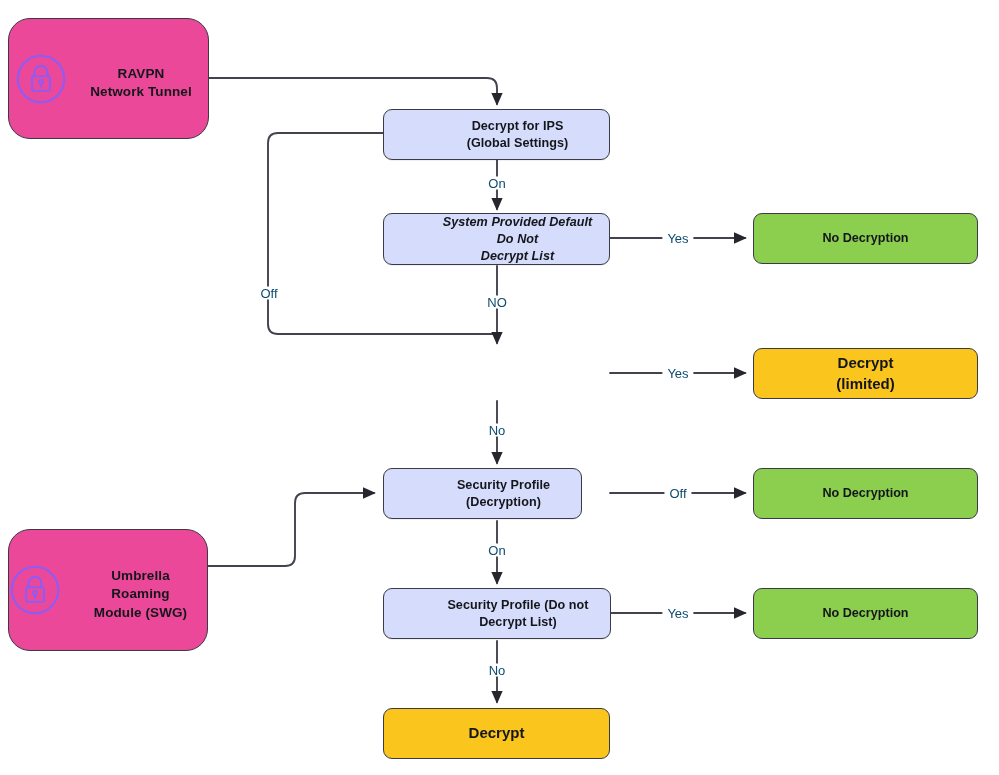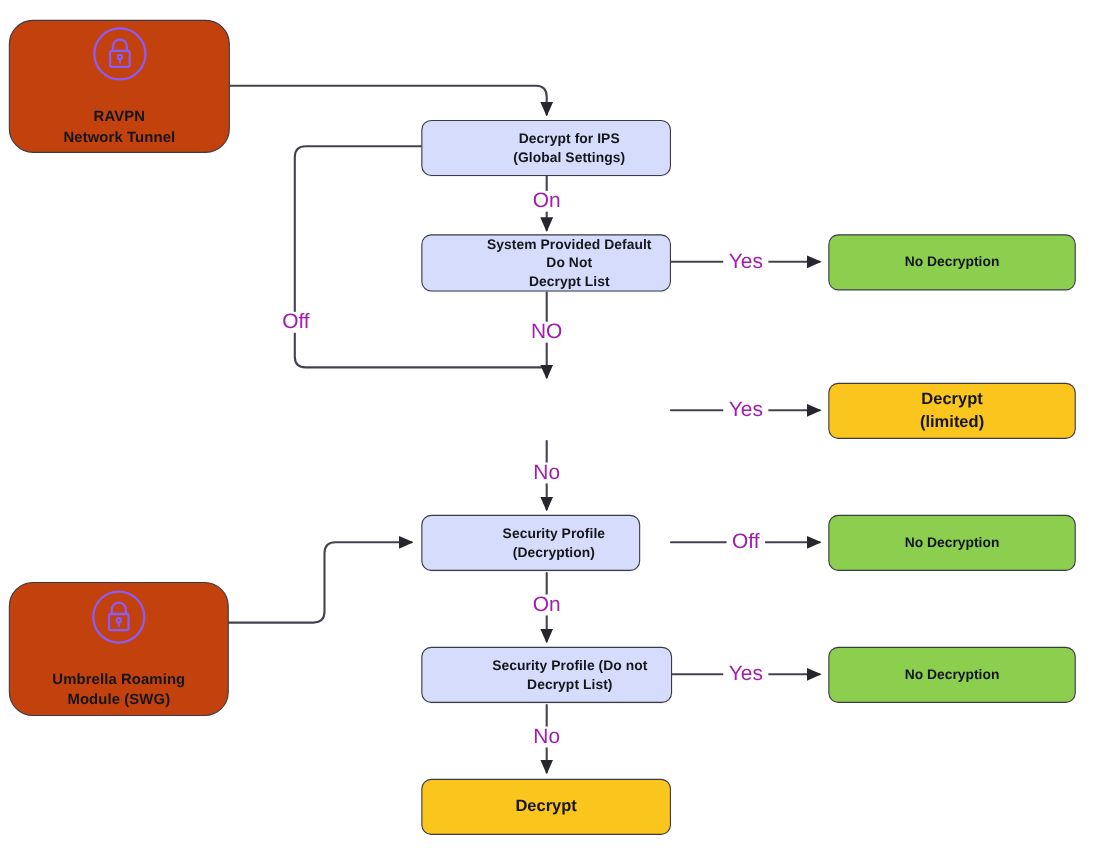--- a/index.html
+++ b/index.html
@@ -39,23 +39,23 @@
     line-height: 1.35;
   }
   .node .label {
     display: block;
     white-space: pre-line;
     padding: 0 10px;
   }
 
   
   .node.source {
-    background: #c2410c;
+    background: #ec4899;
     border-radius: 22px;
-    flex-direction: column;
+    flex-direction: row;
     border-color: #3a3a44;
     gap: 13px;
   }
   .node.source .label {
     font-size: 13.5px;
     font-weight: 700;
     letter-spacing: .1px;
     margin-top: 9px;
   }
 
@@ -96,22 +96,22 @@
   .lock-icon {
     width: 52px;
     height: 52px;
     display: block;
   }
 
   
   .edge-label {
     position: absolute;
     font-family: "Liberation Sans", sans-serif;
-    font-size: 19px;
-    color: #a21caf;
+    font-size: 13px;
+    color: #0c4a6e;
     background: #ffffff;
     padding: 0 5px;
     white-space: nowrap;
     transform: translate(-50%, -50%);
     line-height: 1;
     text-align: right;
   }
 </style>
 </head>
 <body>
@@ -189,21 +189,21 @@
     </span>
     <span class="label">Umbrella Roaming
 Module (SWG)</span>
   </div>
 
   <div class="node process" style="left:383px; top:109px; width:227px; height:51px;">
     <span class="label">Decrypt for IPS
 (Global Settings)</span>
   </div>
 
-  <div class="node process" style="left:383px; top:213px; width:227px; height:52px;">
+  <div class="node process" style="left:383px; top:213px; width:227px; height:52px;font-style:italic;">
     <span class="label">System Provided Default Do Not
 Decrypt List</span>
   </div>
 
 
   <div class="node process" style="left:383px; top:468px; width:199px; height:51px;">
     <span class="label">Security Profile (Decryption)</span>
   </div>
 
   <div class="node process" style="left:383px; top:588px; width:228px; height:51px;">

